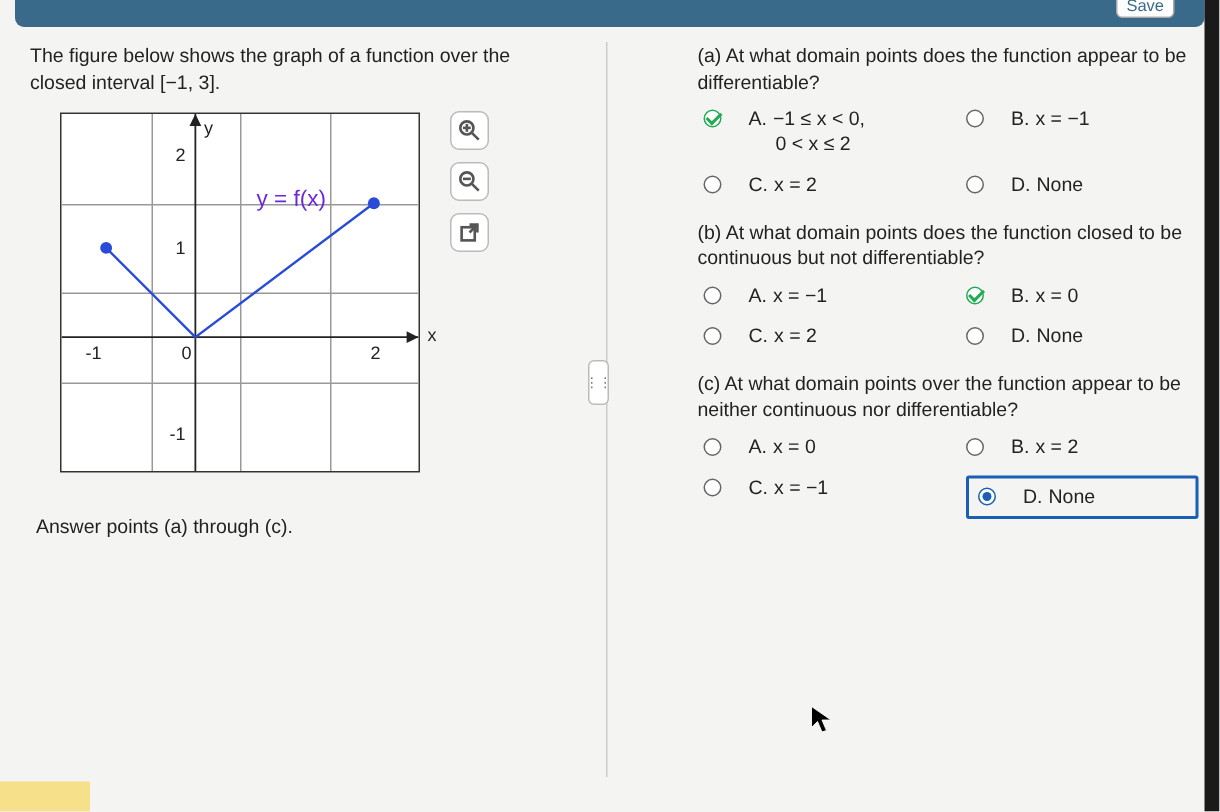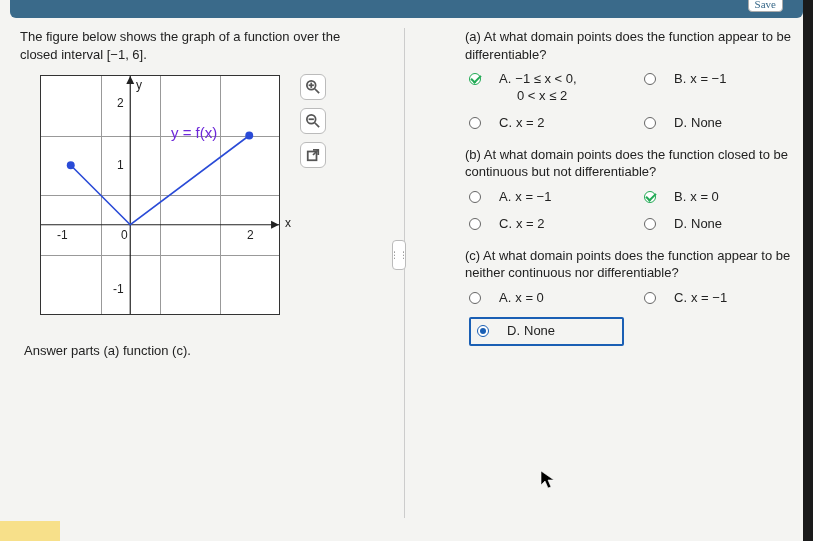--- a/index.html
+++ b/index.html
@@ -1,17 +1,17 @@
 <!DOCTYPE html>
 <html><head>
 <meta charset="utf-8">
 <style>
   * { box-sizing: border-box; margin: 0; padding: 0; }
   body { width: 813px; height: 541px; font-family: Arial, sans-serif; font-size: 13px; color: #222; background: #f4f4f2; position: relative; }
-  .topbar { height: 18px; background: #3a6a8a; border-radius: 0 0 6px 6px; margin: 0 10px; position: relative; font-family: Liberation Serif, serif; }
+  .topbar { height: 18px; background: #3a6a8a; border-radius: 0 0 6px 6px; margin: 0 10px; position: relative; }
   .save-btn { position: absolute; right: 20px; top: -4px; background: #fff; color:#3a6a8a; font-size:11px; padding:1px 6px; border-radius:4px; border:1px solid #aaa;}
   .main { display: flex; padding: 10px 14px 10px 20px; height: 510px; }
   .left { flex: 0 0 370px; position: relative; }
   .question-stem { font-size: 13px; line-height: 1.35; margin-bottom: 12px; padding-right:10px;}
   .graphbox { width:240px; height:240px; border:1px solid #333; position:relative; margin-left:20px; margin-top:8px; background:#fff;}
   .gridv, .gridh { position:absolute; background:#999; }
   .gridv { width:1px; height:100%; top:0;}
   .gridh { height:1px; width:100%; left:0;}
   .axis-label { position:absolute; font-size:12px; color:#222;}
   .fn-label { position:absolute; font-size:15px; color:#6d28d9;}
@@ -41,21 +41,21 @@
 </head>
 <body>
 
 <div class="topbar">
   <span class="save-btn">Save</span>
 </div>
 
 <div class="main">
 
   <div class="left">
-    <div class="question-stem">The figure below shows the graph of a function over the closed interval [−1, 6].</div>
+    <div class="question-stem">The figure below shows the graph of a function over the closed interval [−1, 3].</div>
 
     <div class="graphbox">
       <div class="gridv" style="left:25%"></div>
       <div class="gridv" style="left:50%"></div>
       <div class="gridv" style="left:75%"></div>
       <div class="gridh" style="top:25%"></div>
       <div class="gridh" style="top:50%"></div>
       <div class="gridh" style="top:75%"></div>
 
       <svg class="plot" viewBox="0 0 240 240">
@@ -99,21 +99,21 @@
       </div>
       <div class="tool">
         <svg viewBox="0 0 16 16">
             <rect x="2" y="4" width="10" height="10"></rect>
             <path d="M8 2 h6 v6"></path>
             <line x1="14" y1="2" x2="8" y2="8"></line>
           </svg>
       </div>
     </div>
 
-    <div class="ans-instr">Answer parts (a) function (c).</div>
+    <div class="ans-instr">Answer points (a) through (c).</div>
   </div>
 
   <div class="divider"></div>
   <div class="divctrl">⋮⋮</div>
 
   <div class="right">
 
     <div class="part">
       <div>(a) At what domain points does the function appear to be differentiable?</div>
       <div class="choices">
@@ -155,25 +155,29 @@
           <span class="choice-label"><span class="let">C.</span><span>x = 2</span></span>
         </div>
         <div class="choice">
           <span class="radio"></span>
           <span class="choice-label"><span class="let">D.</span><span>None</span></span>
         </div>
       </div>
     </div>
 
     <div class="part">
-      <div>(c) At what domain points does the function appear to be neither continuous nor differentiable?</div>
+      <div>(c) At what domain points over the function appear to be neither continuous nor differentiable?</div>
       <div class="choices">
         <div class="choice">
           <span class="radio"></span>
           <span class="choice-label"><span class="let">A.</span><span>x = 0</span></span>
+        </div>
+        <div class="choice">
+          <span class="radio"></span>
+          <span class="choice-label"><span class="let">B.</span><span>x = 2</span></span>
         </div>
         <div class="choice">
           <span class="radio"></span>
           <span class="choice-label"><span class="let">C.</span><span>x = −1</span></span>
         </div>
         <div class="choice boxed">
           <span class="radio dot"></span>
           <span class="choice-label"><b><span class="let">D.</span></b><span>None</span></span>
         </div>
       </div>

